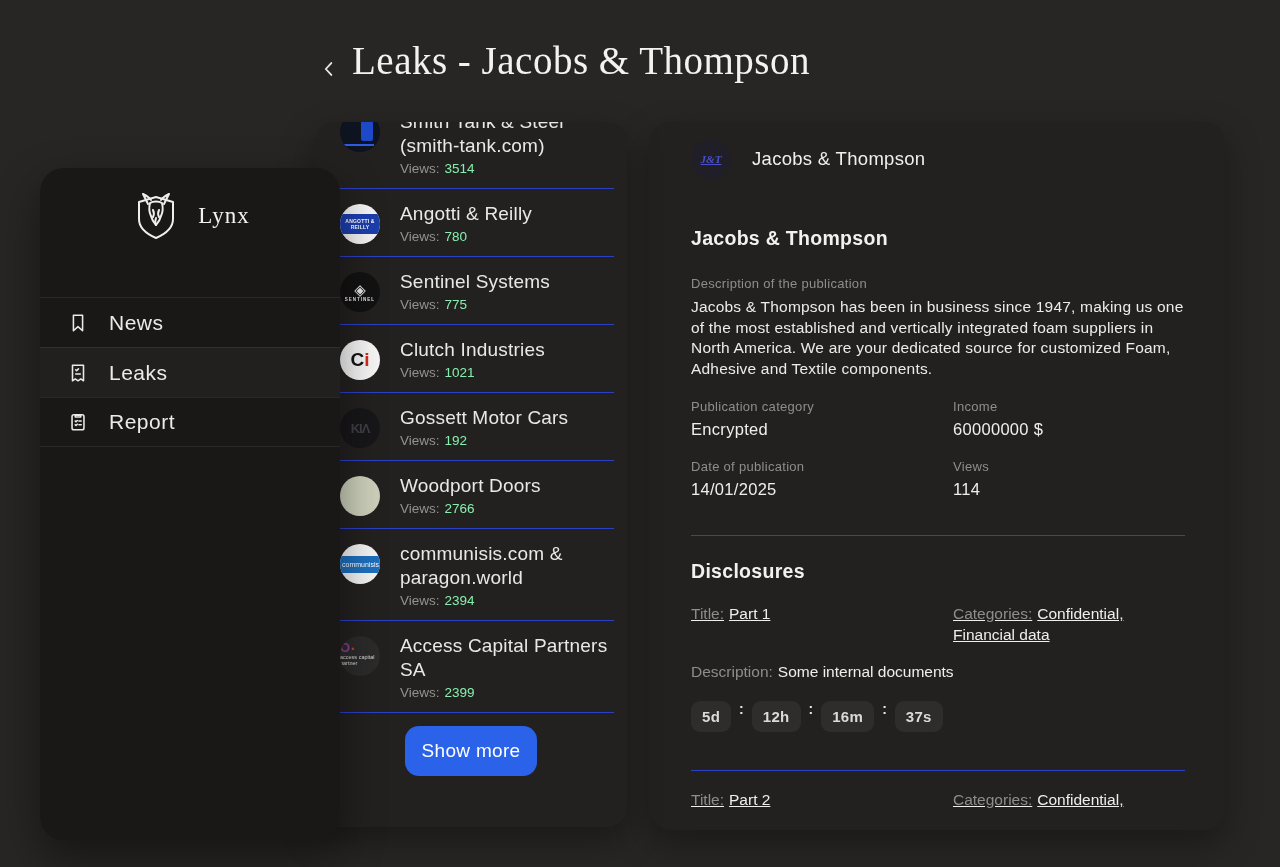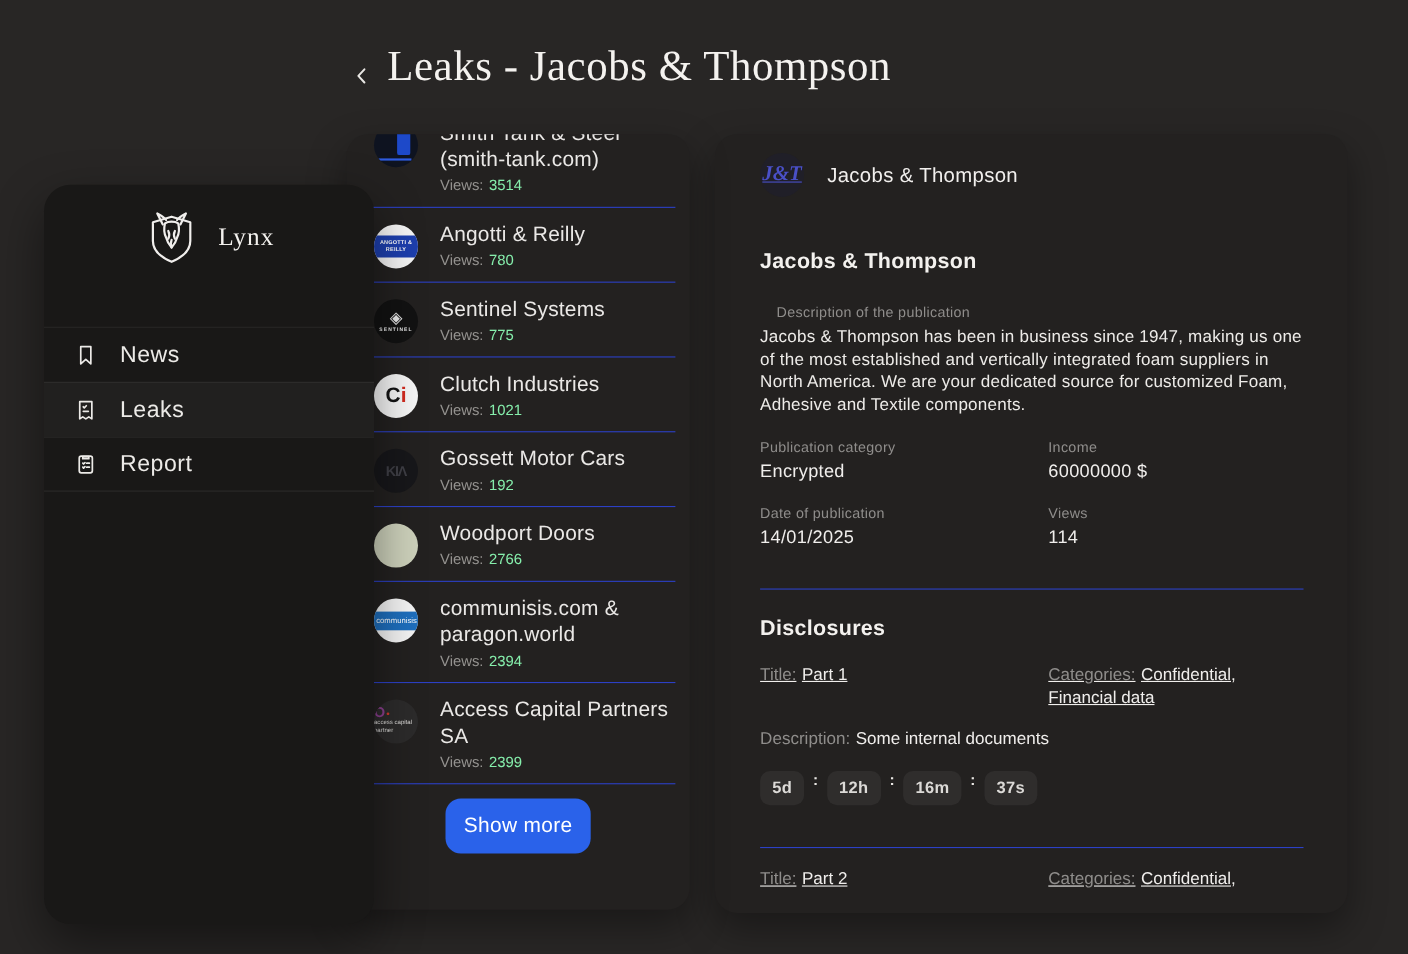--- a/index.html
+++ b/index.html
@@ -86,26 +86,26 @@
     position:absolute; left:650px; top:122px; width:575px; height:708px;
     background:#232120; border-radius:20px; z-index:1;
     box-shadow:0 14px 34px rgba(0,0,0,.35);
     overflow:hidden; padding:17px 40px 0 41px;
   }
   .detail-head { display:flex; align-items:center; gap:21px; }
   .jt-logo {
     width:40px; height:40px; border-radius:50%; background:#201f28; flex-shrink:0;
     display:flex; align-items:center; justify-content:center;
     font-family:"Liberation Serif", serif; font-style:italic; font-weight:bold;
-    color:#4a50c8; font-size:19px; text-decoration:underline;
+    color:#4a50c8; font-size:11px; text-decoration:underline;
   }
   .detail-company { font-size:18.5px; color:#efede b; letter-spacing:.3px; }
   h2.section-h { margin-top:48px; font-size:19.5px; font-weight:bold; color:#f3f1ee; letter-spacing:.3px; }
   .field-label { font-size:13px; color:#8f8d8b; letter-spacing:.3px; }
-  .desc-label { margin-top:26px;margin-left:15px; }
+  .desc-label { margin-top:26px; }
   .desc-text { margin-top:6px; font-size:15.5px; line-height:20.5px; color:#edebe8; letter-spacing:.2px; }
   .fields-grid { display:grid; grid-template-columns:262px 1fr; }
   .fields-grid .flabel { margin-top:20px; }
   .fields-grid .fvalue { font-size:16.5px; color:#f0eeec; margin-top:6px; letter-spacing:.3px; }
   .fg-cell { display:flex; flex-direction:column; }
   .blue-rule { margin-top:36px; height:1px; background:#2c41c6; }
   h2.disclosures-h { margin-top:24px; }
   .disc-row { display:flex; margin-top:20px; font-size:15.5px; line-height:21px;text-decoration:underline; }
   .disc-col1 { width:262px; flex-shrink:0; }
   .disc-col2 { flex:1; }

